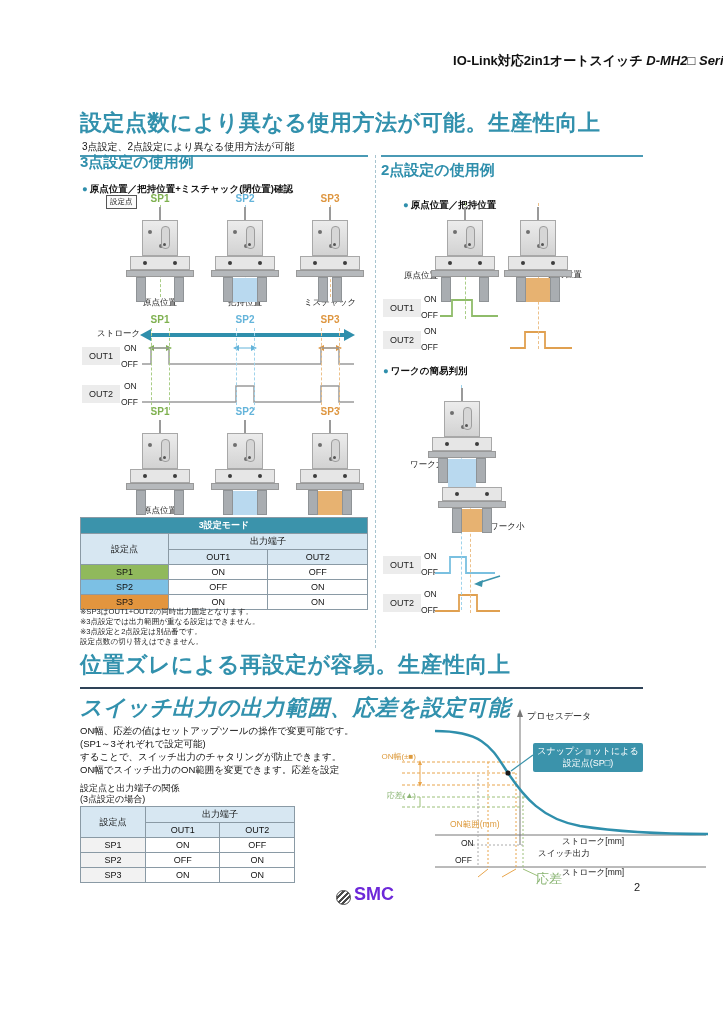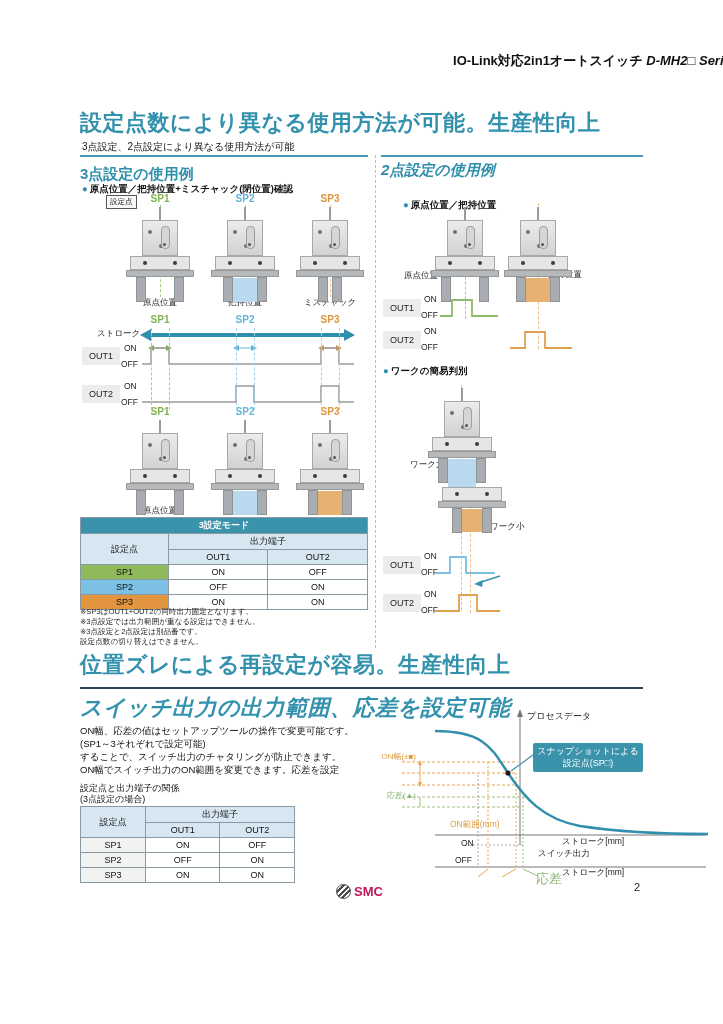--- a/index.html
+++ b/index.html
@@ -56,42 +56,42 @@
   .sp1c{background:#90b95c;} .sp2c{background:#7cc0e4;} .sp3c{background:#e2953e;}
   .t4 .spc{background:#f2f2f2;}
   .notes{position:absolute;font-size:7.6px;color:#222;line-height:1.32;}
   .body-text{position:absolute;font-size:9.5px;color:#111;line-height:1.38;}
   .small-cap{font-size:9px;color:#111;}
   
   .callout{position:absolute;background:#3b93ab;color:#fff;font-size:8.5px;text-align:center;
            padding:3px 4px;border-radius:2px;line-height:1.3;z-index:4;}
   
   .c-orange{color:#dd9a3c;} .c-green{color:#8ab573;}
-  .footer-logo{position:absolute;display:flex;align-items:center;gap:3px;font-weight:bold;font-size:13px;color:#be185d;}
+  .footer-logo{position:absolute;display:flex;align-items:flex-end;gap:3px;font-weight:bold;font-size:18px;color:#6d28d9;}
   .smc-icon{width:13px;height:13px;border-radius:50%;border:1px solid #4a4a4a;
             background:repeating-linear-gradient(135deg,#4a4a4a 0 2px,#fff 2px 4px);}
 </style>
 </head>
 <body>
 
 <div class="page">
 
   <div class="lbl hdr" style="left:358px;top:54px;width:380px;text-align:right;">
     <span>IO-Link対応2in1オートスイッチ</span>
     <span class="series">D-MH2□ Series</span>
   </div>
 
   <div class="lbl big-title" style="left:80px;top:110px;">設定点数により異なる使用方法が可能。生産性向上</div>
   <div class="lbl subtitle" style="left:82px;top:141px;">3点設定、2点設定により異なる使用方法が可能</div>
 
   <div class="topline" style="left:80px;top:155px;width:288px;"></div>
   <div class="topline" style="left:381px;top:155px;width:262px;"></div>
   <div class="divider" style="left:375px;top:155px;height:493px;"></div>
 
-  <div class="lbl sec-head" style="left:80px;top:165px;">3点設定の使用例</div>
+  <div class="lbl sec-head" style="left:80px;top:153px;">3点設定の使用例</div>
   <div class="lbl bullet" style="left:82px;top:184px;"><span class="dot">●</span><span>原点位置／把持位置+ミスチャック(閉位置)確認</span></div>
 
   <div class="setpoint-box" style="left:106px;top:195px;">設定点</div>
   <div class="sp sp1" style="left:138px;top:193px;">SP1</div>
   <div class="sp sp2" style="left:223px;top:193px;">SP2</div>
   <div class="sp sp3" style="left:308px;top:193px;">SP3</div>
 
   <div class="vdash" style="left:160px;top:205px;height:92px;border-left:1px dashed #a9cd86;"></div>
   <div class="vdash" style="left:245px;top:205px;height:92px;border-left:1px dashed #9ed3ec;"></div>
   <div class="vdash" style="left:330px;top:205px;height:92px;border-left:1px dashed #ecc08a;"></div>
@@ -292,21 +292,21 @@
   </tbody>
     </table>
 
   <div class="notes" style="left:80px;top:607px;">
     <div>※SP3はOUT1+OUT2の同時出力固定となります。</div>
     <div>※3点設定では出力範囲が重なる設定はできません。</div>
     <div>※3点設定と2点設定は別品番です。</div>
     <div>設定点数の切り替えはできません。</div>
   </div>
 
-  <div class="lbl sec-head" style="left:381px;top:161px;font-style:italic;">2点設定の使用例</div>
+  <div class="lbl sec-head" style="left:381px;top:161px;">2点設定の使用例</div>
   <div class="lbl bullet" style="left:383px;top:200px;margin-left:20px;"><span class="dot">●</span><span>原点位置／把持位置</span></div>
 
   <div class="vdash" style="left:465px;top:203px;height:116px;border-left:1px dashed #a9cd86;"></div>
   <div class="vdash" style="left:538px;top:203px;height:146px;border-left:1px dashed #ecc08a;"></div>
 
   <div class="gripper open" style="left:427px;top:207px;">
   <div class="g-cable"></div>
   <div class="g-body">
     <span class="g-screw s1"></span>
     <span class="g-screw s2"></span>

